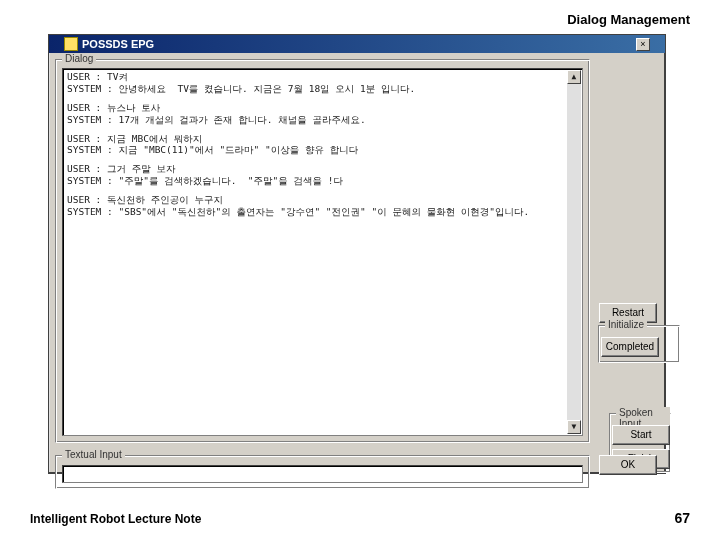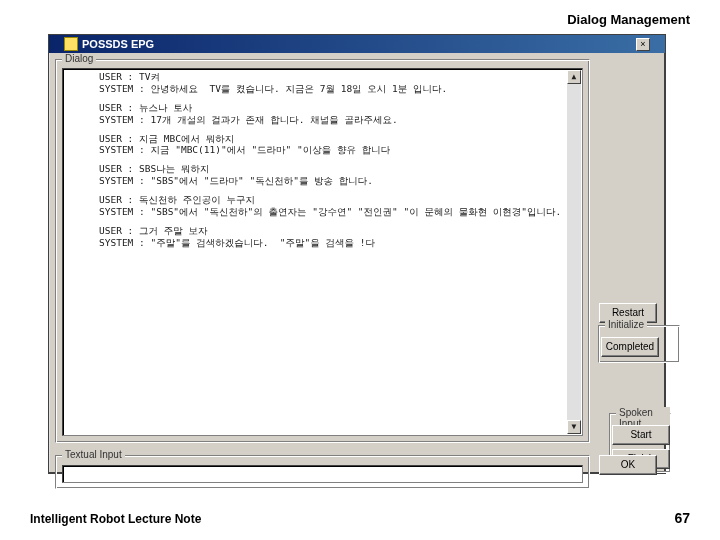--- a/index.html
+++ b/index.html
@@ -96,21 +96,21 @@
     border-top-color: #404040;
     border-left-color: #404040;
     box-shadow: inset 1px 1px 0 #000;
     overflow: hidden;
     font-family: 'MS Gothic', monospace;
     font-size: 9.5px;
     color: #202020;
     padding: 2px 4px;
     line-height: 1.25;
   }
-  .dialog-area .turn-group { margin-bottom: 7px; white-space: pre; margin-left: 32px; }
+  .dialog-area .turn-group { margin-bottom: 7px; white-space: pre; }
   .vscroll {
     position: absolute;
     top: 1px; right: 1px; bottom: 1px;
     width: 14px;
     background: #e0e0e0;
   }
   .vscroll .sb-btn {
     width: 14px; height: 14px;
     background: #d4d0c8;
     border: 1px solid #fff;
@@ -176,26 +176,24 @@
     <div class="groupbox gb-dialog">
       <span class="gb-label">Dialog</span>
       <div class="dialog-area">
         <div id="log-host">
             <div class="turn-group">USER : TV켜
 SYSTEM : 안녕하세요  TV를 켰습니다. 지금은 7월 18일 오시 1분 입니다.</div>
             <div class="turn-group">USER : 뉴스나 토사
 SYSTEM : 17개 개설의 걸과가 존재 합니다. 채널을 골라주세요.</div>
             <div class="turn-group">USER : 지금 MBC에서 뭐하지
 SYSTEM : 지금 "MBC(11)"에서 "드라마" "이상을 향유 합니다</div>
-            <div class="turn-group">USER : SBS나는 뭐하지
-SYSTEM : "SBS"에서 "드라마" "독신천하"를 방송 합니다.</div>
+            <div class="turn-group">USER : 그거 주말 보자
+SYSTEM : "주말"를 검색하겠습니다.  "주말"을 검색을 !다</div>
             <div class="turn-group">USER : 독신천하 주인공이 누구지
 SYSTEM : "SBS"에서 "독신천하"의 출연자는 "강수연" "전인권" "이 문혜의 물화현 이현경"입니다.</div>
-            <div class="turn-group">USER : 그거 주말 보자
-SYSTEM : "주말"를 검색하겠습니다.  "주말"을 검색을 !다</div>
           </div>
         <div class="vscroll">
           <div class="sb-btn sb-up">▲</div>
           <div class="sb-btn sb-down">▼</div>
         </div>
       </div>
     </div>
 
     <div class="groupbox gb-textual">
       <span class="gb-label">Textual Input</span>

